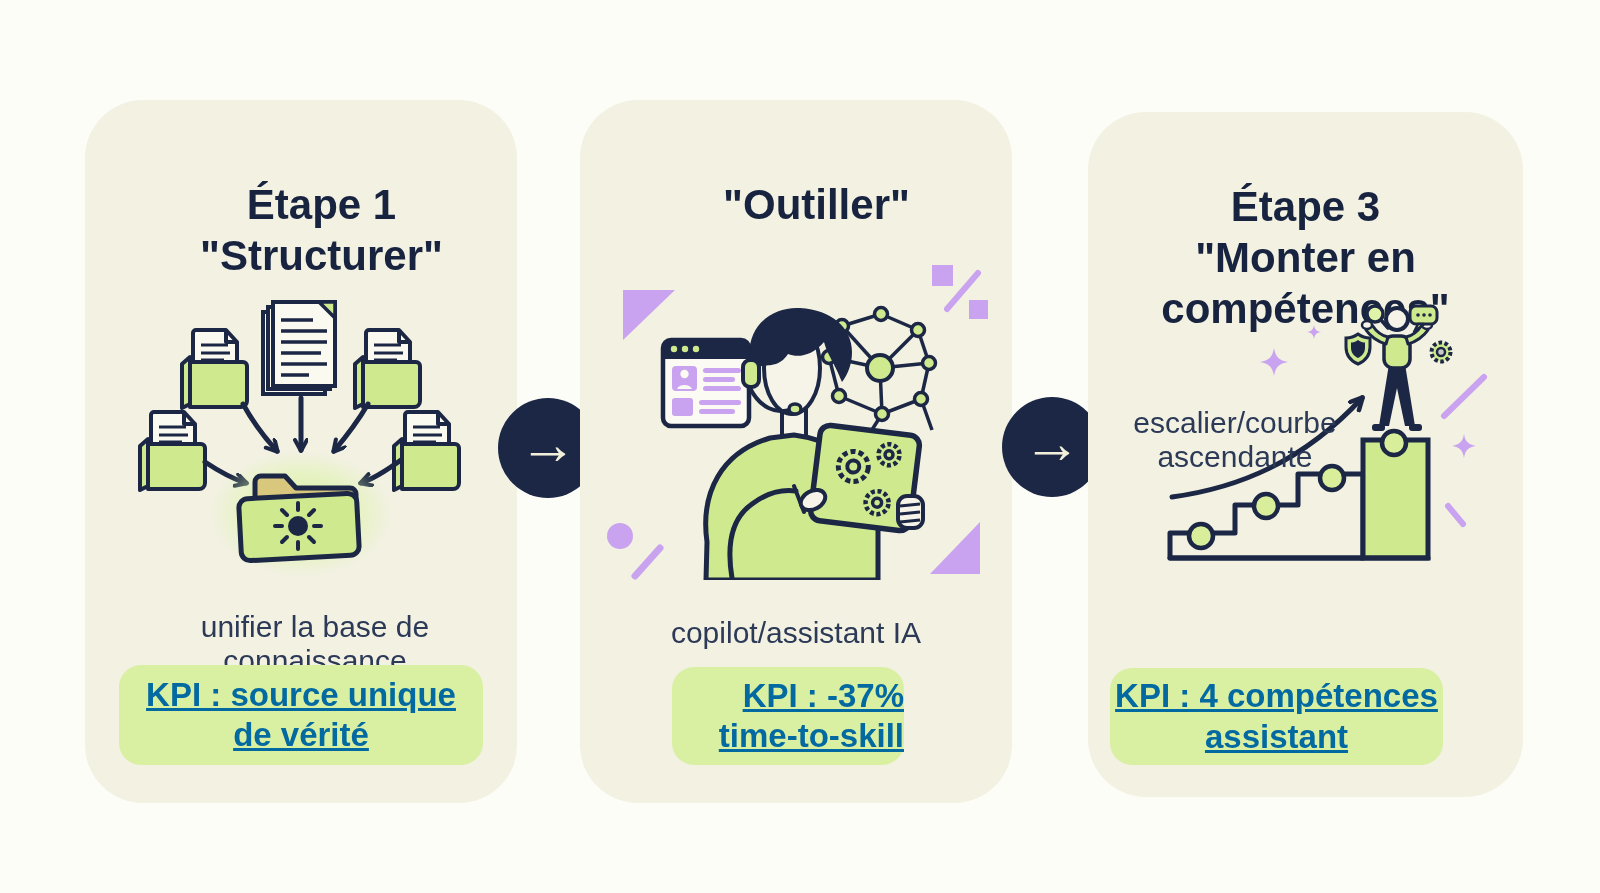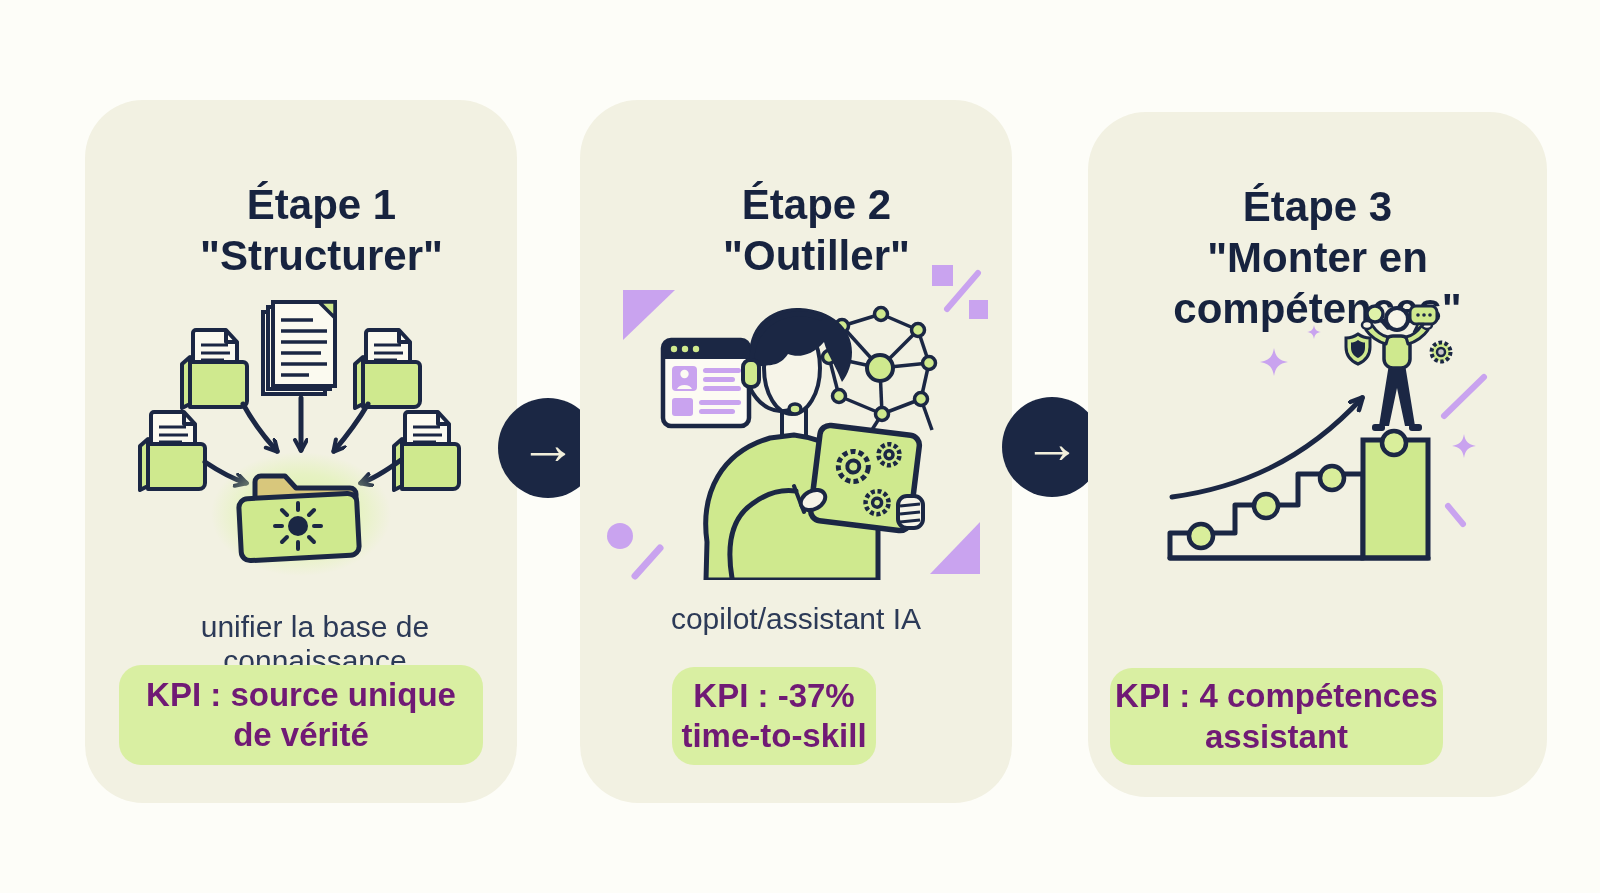--- a/index.html
+++ b/index.html
@@ -6,41 +6,41 @@
   body{
     width:1600px;height:893px;position:relative;overflow:hidden;
     background:#fdfdf8;
     font-family:"Liberation Sans", sans-serif;
   }
   .card{
     position:absolute;background:#f2f1e2;border-radius:58px;
   }
   #card1{left:85px;top:100px;width:432px;height:703px;}
   #card2{left:580px;top:100px;width:432px;height:703px;}
-  #card3{left:1088px;top:112px;width:435px;height:685px;padding-left:24px;}
+  #card3{left:1088px;top:112px;width:435px;height:685px;}
   .title{
     position:absolute;left:0;right:0;text-align:center;
     font-weight:bold;font-size:42px;line-height:1.22;color:#17233f;
   }
   #card1 .title,#card2 .title{top:44px;margin-left:41px;}
   #card3 .title{top:34px;}
   .caption{
     position:absolute;left:0;right:0;text-align:center;
     font-size:30px;line-height:1.12;color:#2c3a57;
   }
   #card1 .caption{top:480px;margin-left:28px;}
-  #card2 .caption{top:472px;}
+  #card2 .caption{top:486px;}
   #card3 .caption{top:470px;}
   .kpi{
     position:absolute;background:#d9efa2;border-radius:22px;
     display:flex;flex-direction:column;align-items:center;justify-content:center;
-    font-weight:bold;font-size:33px;line-height:1.22;color:#701a75;text-align:center;
+    font-weight:bold;font-size:33px;line-height:1.22;color:#0369a1;text-align:center;text-decoration:underline;
   }
   #card1 .kpi{left:34px;top:565px;width:364px;height:100px;}
-  #card2 .kpi{left:92px;top:567px;width:204px;height:98px;}
+  #card2 .kpi{left:92px;top:567px;width:232px;height:98px;align-items:flex-end;}
   #card3 .kpi{left:22px;top:556px;width:333px;height:97px;}
   .annotation{
     position:absolute;left:22px;top:264px;width:250px;text-align:center;
     font-size:30px;line-height:1.12;color:#2c3a57;
   }
   .illu{position:absolute;left:0;}
   #illu1{top:180px;}
   #illu2{top:160px;}
   #illu3{top:188px;}
   .connector{
@@ -143,21 +143,20 @@
     <span class="line">de vérité</span>
   </div>
 </article>
 
 <div class="connector" id="conn1">
   <span>→</span>
 </div>
 
 <article class="card" id="card2">
   <h2 class="title">
-    <span class="line">Étape 2</span>
     <span class="line">"Outiller"</span>
   </h2>
 
   <svg id="illu2" class="illu" width="432" height="320" viewBox="0 0 432 320">
 
     <g>
       <polygon points="43,30 95,30 43,80" fill="#c9a3ef"></polygon>
       <rect x="352" y="5" width="21" height="21" fill="#c9a3ef"></rect>
       <rect x="389" y="40" width="19" height="19" fill="#c9a3ef"></rect>
       <line x1="367" y1="49" x2="398" y2="13" stroke="#c9a3ef" stroke-width="6" stroke-linecap="round"></line>
@@ -331,19 +330,23 @@
     <g>
       <path d="M270,34 c4,3 8,4 12,4 v9 c0,9 -5,14 -12,17 c-7,-3 -12,-8 -12,-17 v-9 c4,0 8,-1 12,-4 z" fill="#cfe98e" stroke="#1b2744" stroke-width="3"></path>
       <path d="M270,40 c2.5,2 5,2.5 7,2.5 v5 c0,5.5 -3,8.5 -7,10.5 c-4,-2 -7,-5 -7,-10.5 v-5 c2,0 4.5,-0.5 7,-2.5 z" fill="#1b2744"></path>
     </g>
     <g>
       <circle cx="353" cy="52" r="9.5" fill="#cfe98e" stroke="#1b2744" stroke-width="4" stroke-dasharray="3.6 2.4"></circle>
       <circle cx="353" cy="52" r="4" fill="#c9c9c9" stroke="#1b2744" stroke-width="2.5"></circle>
     </g>
   </svg>
 
+  <p class="annotation">
+    <span class="line">escalier/courbe</span>
+    <span class="line">ascendante</span>
+  </p>
 
 
   <div class="kpi">
     <span class="line">KPI : 4 compétences</span>
     <span class="line">assistant</span>
   </div>
 </article>
 
 </body></html>

